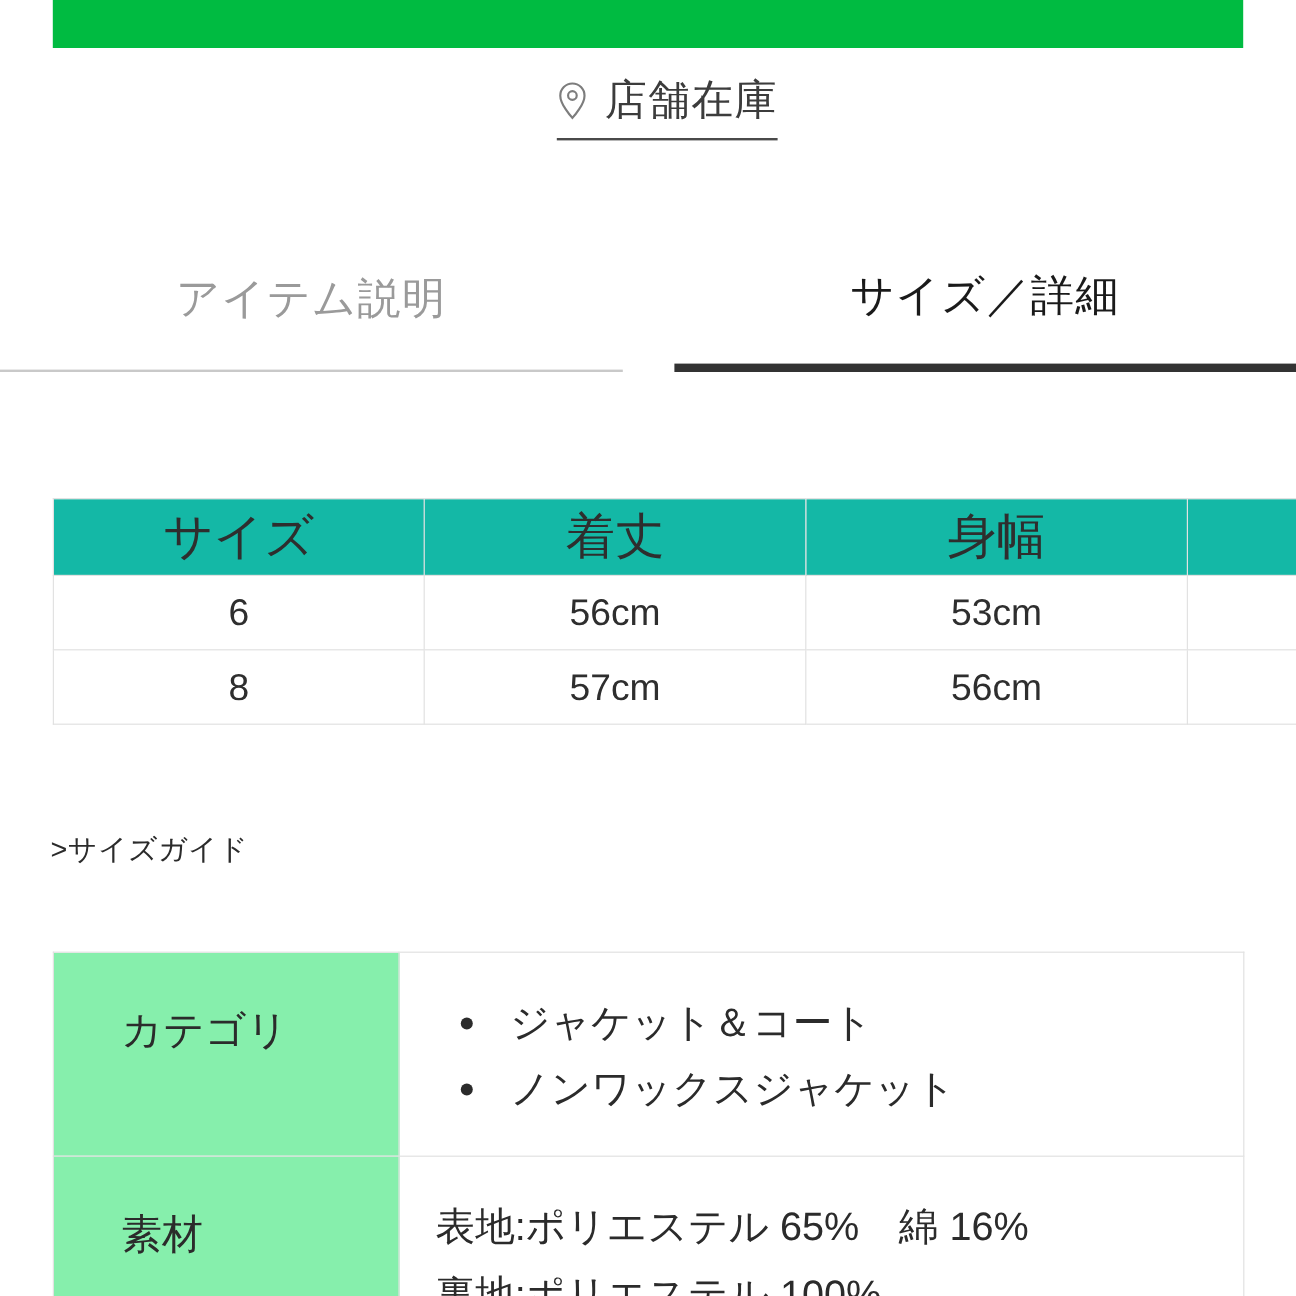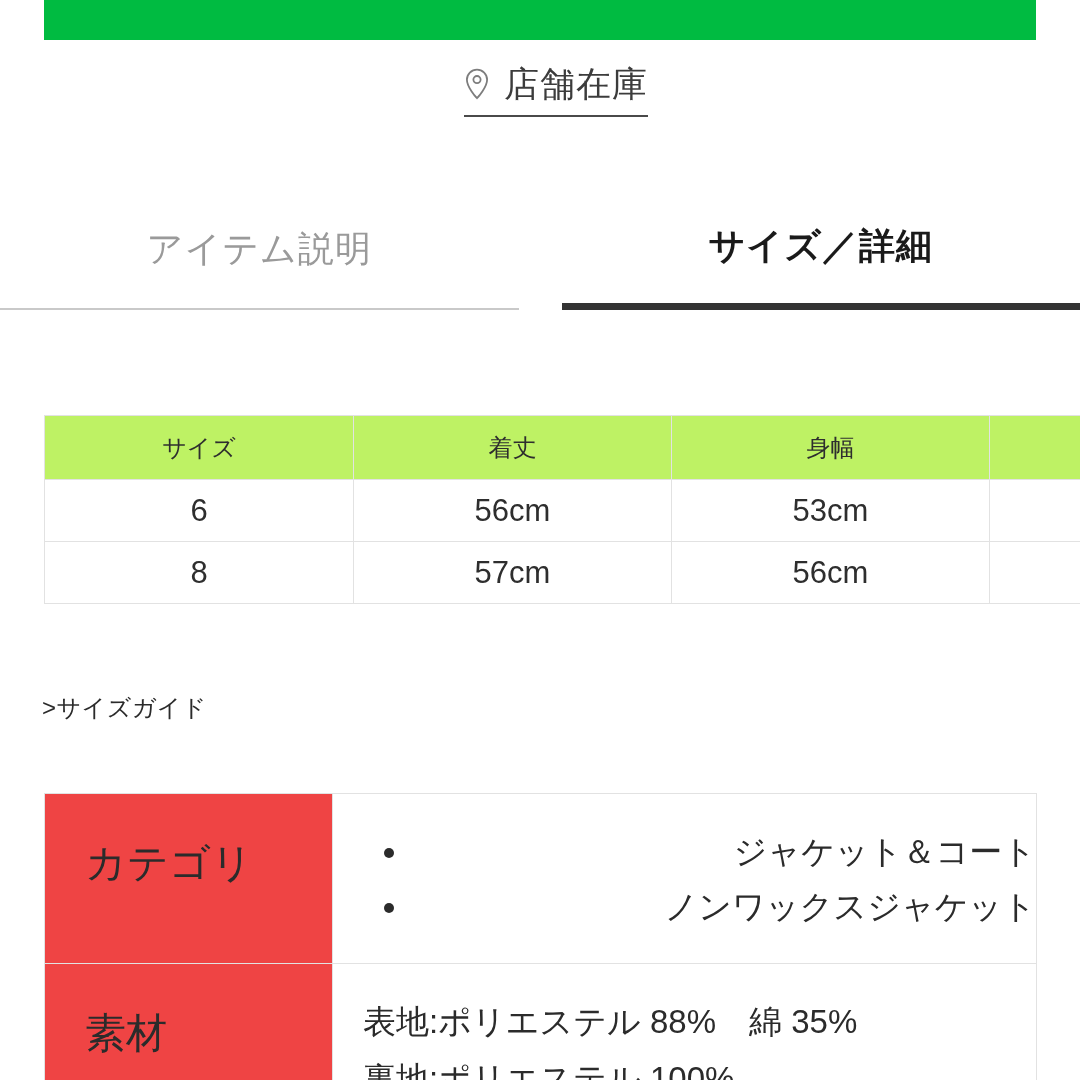--- a/index.html
+++ b/index.html
@@ -73,21 +73,21 @@
     font-size: 36px;
     letter-spacing: 1px;
     box-sizing: border-box;
   }
   .tab.inactive {
     color: #9a9a9a;
     border-bottom: 2px solid #c9c9c9;
   }
   .tab.active {
     color: #1a1a1a;
-    font-weight: bold;
+    font-weight: normal;
     border-bottom: 7px solid #333333;
   }
 
   
   .size-table {
     position: absolute;
     left: 44px;
     top: 415px;
     width: 1036px;
     border-collapse: collapse;
@@ -96,22 +96,22 @@
   }
   .size-table th, .size-table td {
     border: 1px solid #e2e2e2;
     text-align: center;
     color: #2e2e2e;
     font-weight: normal;
     height: 62px;
     box-sizing: border-box;
   }
   .size-table thead th {
-    background: #bef264;
-    font-size: 24px;
+    background: #14b8a6;
+    font-size: 41px;
     height: 64px;
   }
   .size-table col.c1 { width: 309px; }
   .size-table col.c2 { width: 318px; }
   .size-table col.c3 { width: 318px; }
   .size-table col.c4 { width: 91px; }
 
   
   .size-guide {
     position: absolute;
@@ -132,35 +132,34 @@
     table-layout: fixed;
   }
   .detail-table td {
     border: 1px solid #e2e2e2;
     vertical-align: top;
     box-sizing: border-box;
   }
   .detail-table col.k { width: 288px; }
   .detail-table col.v { width: 704px; }
   .detail-head {
-    background: #ef4444;
-    font-size: 41px;
+    background: #86efac;
+    font-size: 34px;
     color: #2b2b2b;
-    padding: 42px 0 0 40px;
+    padding: 42px 0 0 56px;
   }
   .detail-body {
     padding: 30px 0 28px 0;
     font-size: 33px;
     color: #2b2b2b;
   }
   .cat-list {
     margin: 0;
     padding: 0 0 0 78px;
     list-style: disc;
-    text-align: right;
   }
   .cat-list li {
     line-height: 1.68;
     padding-left: 14px;
   }
   .material-line {
     padding-left: 30px;
     line-height: 1.72;
     white-space: pre;
   }
@@ -235,18 +234,18 @@
       <td class="detail-body">
         <ul class="cat-list">
           <li>ジャケット＆コート</li>
           <li>ノンワックスジャケット</li>
         </ul>
       </td>
     </tr>
     <tr>
       <td class="detail-head">素材</td>
       <td class="detail-body">
-        <div class="material-line">表地:ポリエステル 88%　綿 35%</div>
+        <div class="material-line">表地:ポリエステル 65%　綿 16%</div>
         <div class="material-line">裏地:ポリエステル 100%</div>
       </td>
     </tr>
   </tbody>
 </table>
 
 </body></html>

